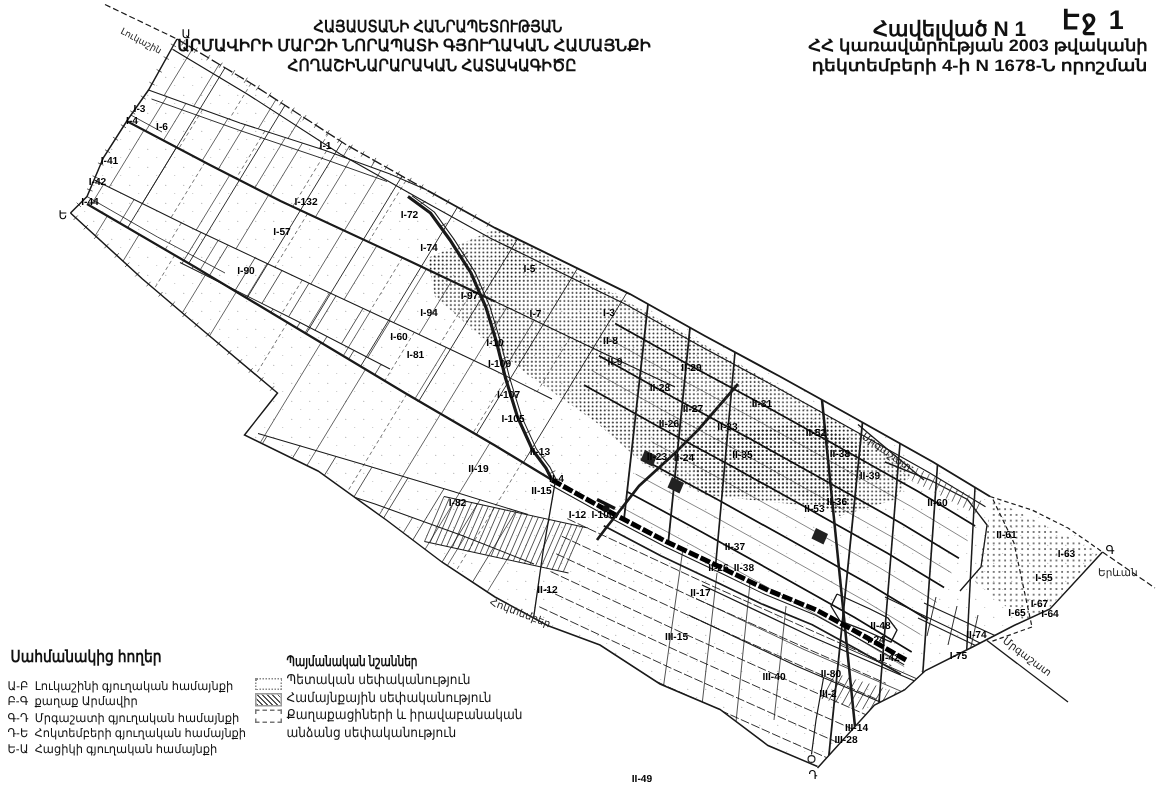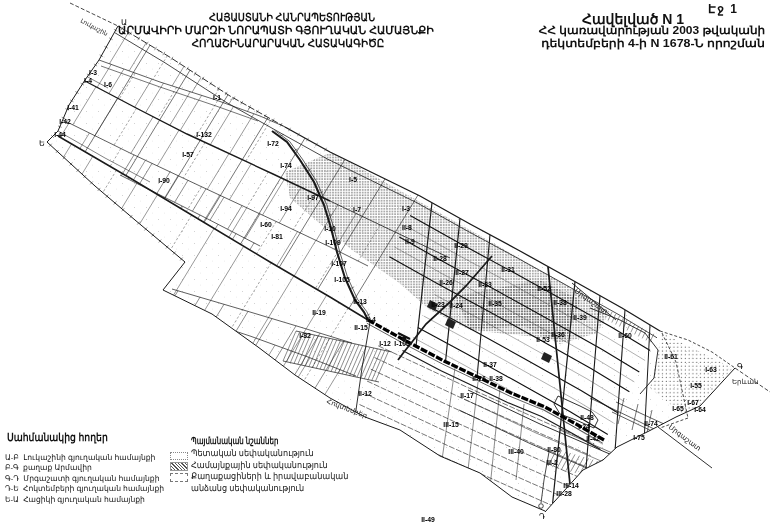--- a/index.html
+++ b/index.html
@@ -451,21 +451,21 @@
 <text x="326" y="403" font-size="7" fill="#222" font-family="Liberation Sans, sans-serif" transform="rotate(21 326 403)">Հոկտեմբեր</text>
 <text x="732" y="384" font-size="7" fill="#222" font-family="Liberation Sans, sans-serif">Երևան</text>
 </svg></div>
 
 <div class="t b" style="left:292px;top:11px;transform:translateX(-50%) scaleX(0.88);font-size:11px">ՀԱՅԱՍՏԱՆԻ ՀԱՆՐԱՊԵՏՈՒԹՅԱՆ</div>
 
 <div class="t b" style="left:276px;top:24px;transform:translateX(-50%) scaleX(0.99);font-size:11px">ԱՐՄԱՎԻՐԻ ՄԱՐԶԻ ՆՈՐԱՊԱՏԻ  ԳՅՈՒՂԱԿԱՆ ՀԱՄԱՅՆՔԻ</div>
 
 <div class="t b" style="left:288px;top:37px;transform:translateX(-50%) scaleX(0.93);font-size:11px">ՀՈՂԱՇԻՆԱՐԱՐԱԿԱՆ ՀԱՏԱԿԱԳԻԾԸ</div>
 
-<div class="t b" style="left:708px;top:2px;font-size:12px;letter-spacing:1.5px">Էջ 1</div>
+<div class="t b" style="left:708px;top:2px;font-size:18px;letter-spacing:1.5px">Էջ 1</div>
 
 <div class="t b" style="left:633px;top:11px;transform:translateX(-50%);font-size:14px">Հավելված N 1</div>
 
 <div class="t b" style="left:652px;top:24px;transform:translateX(-50%) scaleX(1.09);font-size:11px">ՀՀ կառավարության 2003 թվականի</div>
 
 <div class="t b" style="left:653px;top:37px;transform:translateX(-50%) scaleX(1.13);font-size:11px">դեկտեմբերի 4-ի N 1678-Ն որոշման</div>
 
 <div class="t b" style="left:7px;top:431px;font-size:11px;transform:scaleX(0.84);transform-origin:left">Սահմանակից հողեր</div>
 
 <div class="t" style="left:5px;top:453px;font-size:8px;line-height:10.4px;transform:scaleX(0.95);transform-origin:left">

